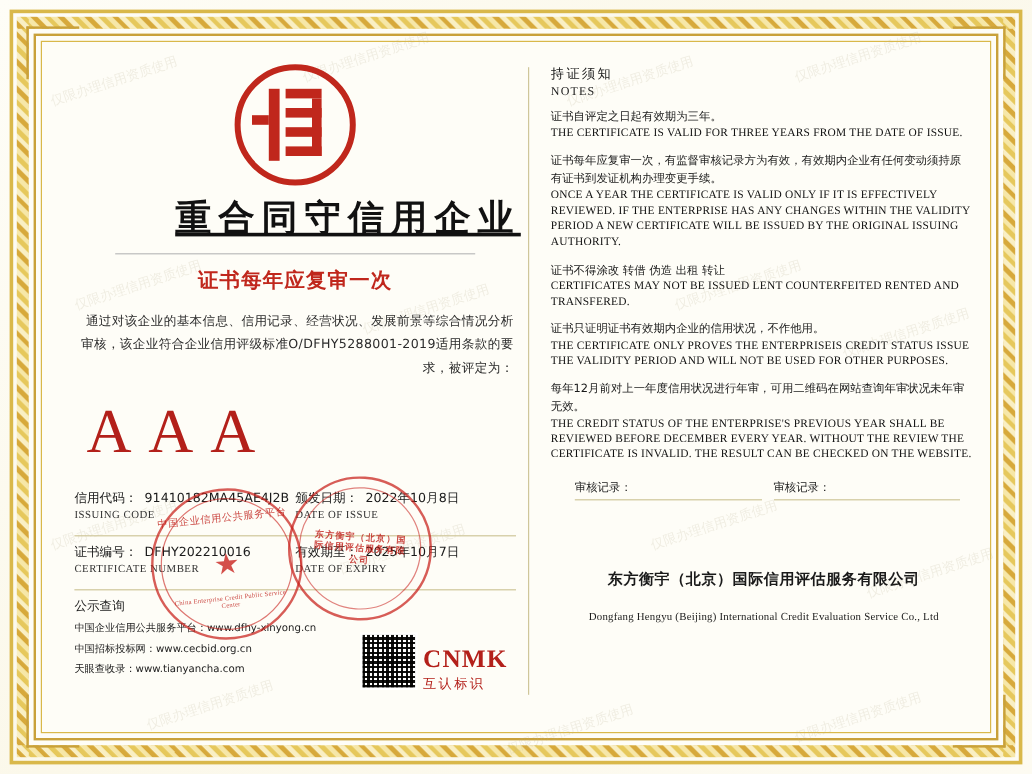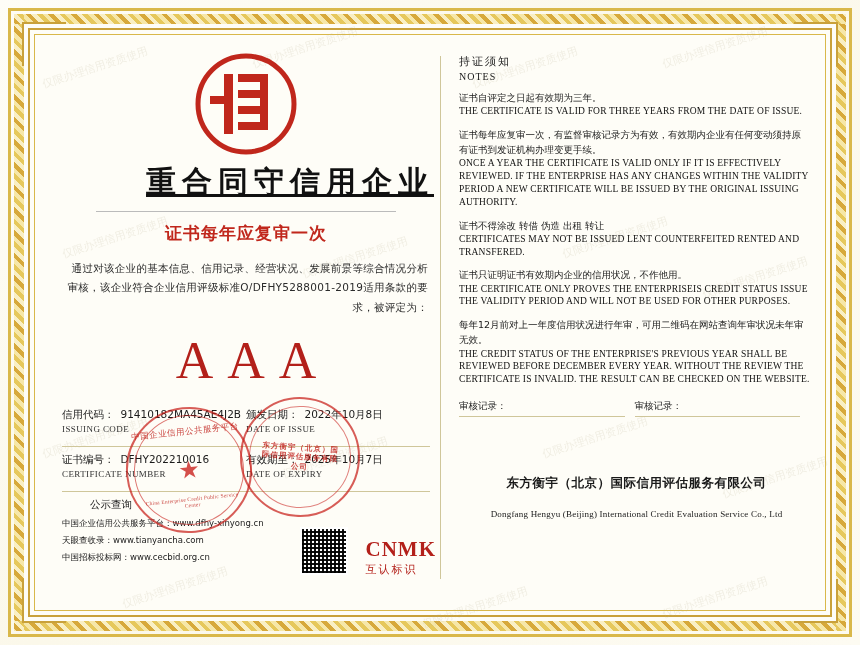--- a/index.html
+++ b/index.html
@@ -104,21 +104,20 @@
   .desc{
     font-size:10.5px;
     line-height:1.85;
     color:#2b2b2b;
     font-family:"DejaVu Sans", sans-serif;
     letter-spacing:0.3px;
     padding:0 6px;
     text-align:right;
   }
   .grade{
-    text-align:center;
     font-size:52px;
     letter-spacing:14px;
     color:#b3201a;
     font-family:"Liberation Serif", serif;
     margin:14px 0 18px 0;
     padding-left:14px;
   }
   .fields{
     padding:0 4px;
   }
@@ -140,36 +139,36 @@
     margin-top:2px;
   }
   .fld .val{ margin-left:6px; }
   .rule{
     height:1px;background:#cfc69a;margin:2px 0 6px 0;
   }
   .pubsec{
     margin-top:6px;padding:0 4px;
   }
   .pub-title{
-    font-size:10.5px;font-family:Liberation Serif, serif;color:#1a1a1a;margin-bottom:6px;margin-left:28px;
+    font-size:10.5px;font-family:Liberation Serif, serif;color:#1a1a1a;margin-bottom:6px;
   }
   .pub-line{
     font-size:8.5px;color:#222;font-family:"DejaVu Sans", sans-serif;margin:5px 0;
   }
   .qr{
     position:absolute;right:92px;bottom:30px;
     width:44px;height:44px;
     background:
       repeating-linear-gradient(0deg,#111 0 2px,#fff 2px 4px),
       repeating-linear-gradient(90deg,#111 0 2px,#fff 2px 4px);
     background-blend-mode:multiply;
     border:2px solid #fff;
   }
   .cnmk{
-    position:absolute;right:4px;bottom:28px;text-align:left;
+    position:absolute;right:17px;bottom:28px;text-align:left;
   }
   .cnmk .big{
     font-size:21px;font-weight:bold;color:#b3201a;
     font-family:"Liberation Serif", serif;letter-spacing:1px;
   }
   .cnmk .sub{
     font-size:11px;color:#b3201a;font-family:"DejaVu Sans", sans-serif;letter-spacing:2px;
   }
 
   
@@ -185,21 +184,21 @@
   .note{
     margin-bottom:9px;
   }
   .note .cn{
     font-size:9.5px;font-family:"DejaVu Sans", sans-serif;color:#1a1a1a;line-height:1.6;
   }
   .note .en{
     font-size:9.5px;color:#111;line-height:1.35;letter-spacing:0.2px;
   }
   .audit{
-    display:flex;margin-top:14px;
+    display:flex;margin-top:14px;margin-left:20px;
   }
   .audit .cell{
     flex:1;font-size:9.5px;font-family:"DejaVu Sans", sans-serif;color:#1a1a1a;
     padding-right:10px;
   }
   .audit-rule{height:1px;background:#cfc69a;margin-top:3px;}
   .issuer{
     position:absolute;left:18px;right:6px;bottom:86px;text-align:center;
   }
   .issuer .cn{
@@ -349,22 +348,22 @@
             </div>
             <div class="ln2">DATE OF EXPIRY</div>
           </div>
         </div>
         <div class="rule"></div>
       </div>
 
       <div class="pubsec">
         <div class="pub-title">公示查询</div>
         <div class="pub-line">中国企业信用公共服务平台：www.dfhy-xinyong.cn</div>
+        <div class="pub-line">中国招标投标网：www.cecbid.org.cn</div>
         <div class="pub-line">天眼查收录：www.tianyancha.com</div>
-        <div class="pub-line">中国招标投标网：www.cecbid.org.cn</div>
       </div>
 
       <div class="qr"></div>
       <div class="cnmk">
         <div class="big">CNMK</div>
         <div class="sub">互认标识</div>
       </div>
 
       <div class="seal platform">
         <div class="inner">

